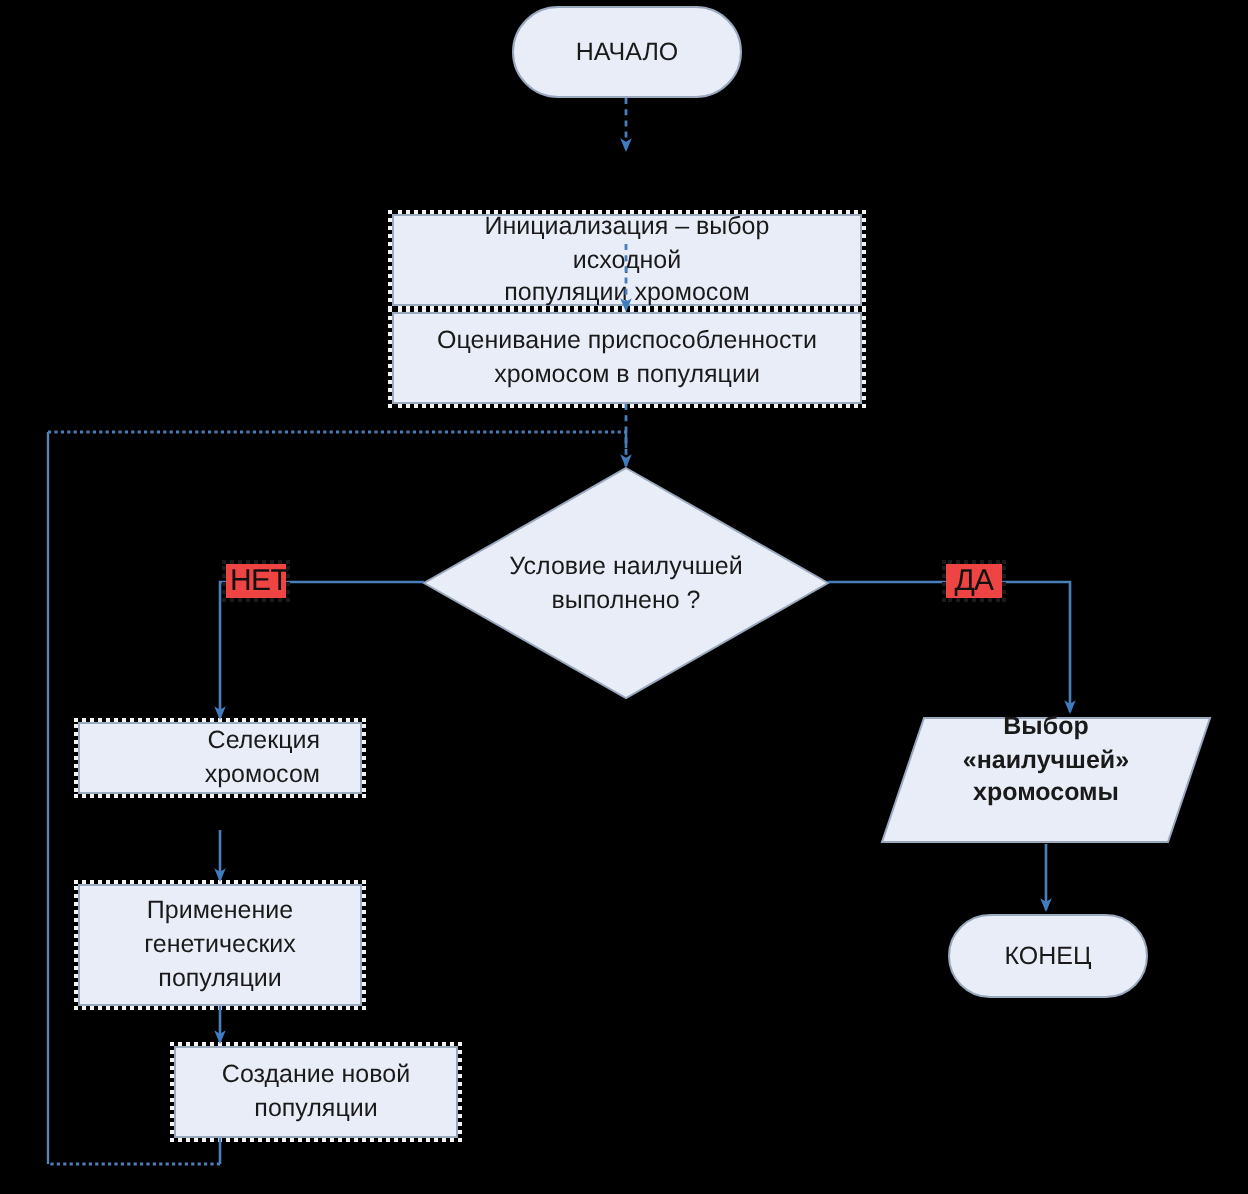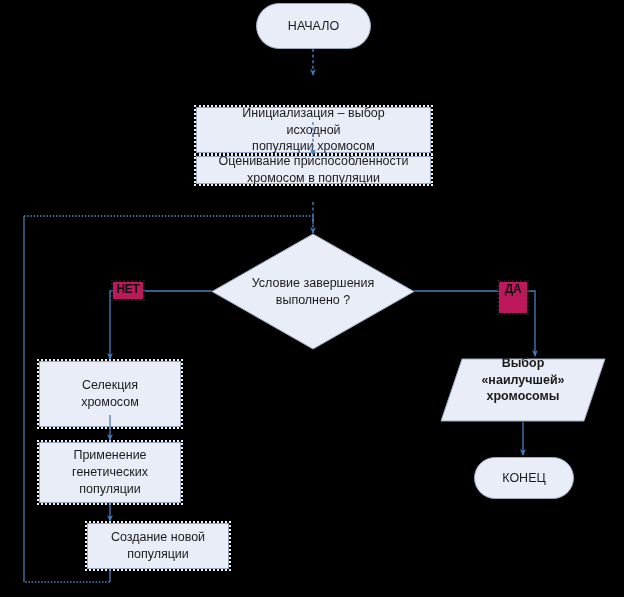--- a/index.html
+++ b/index.html
@@ -71,24 +71,24 @@
     left: 0;
     top: 0;
   }
   .parallelogram .node-text {
     position: relative;
     z-index: 2;
   }
   
   .branch-label {
     position: absolute;
-    background: #be185d;
+    background: #ef4444;
     color: #111111;
-    font-size: 12px;
-    font-weight: 700;
+    font-size: 15px;
+    font-weight: 400;
     letter-spacing: -0.3px;
     padding: 1px 2px;
     outline: 2px dotted #1a1a1a;
     outline-offset: 0px;
     box-sizing: border-box;
     z-index: 5;
     text-align: center;
     line-height: 1.1;
   }
   #connectors {
@@ -154,34 +154,34 @@
 
   <div class="node terminal" style="left:256px; top:3px; width:115px; height:46px;">
     <span class="node-text">НАЧАЛО</span>
   </div>
 
   <div class="node process selected" style="left:196px; top:76px; width:235px; height:46px;margin-top:31px;">
     <span class="node-text">Инициализация – выбор исходной
 популяции хромосом</span>
   </div>
 
-  <div class="node process selected" style="left:196px; top:156px; width:235px; height:28px;">
+  <div class="node process selected" style="left:196px; top:156px; width:235px; height:46px;">
     <span class="node-text">Оценивание приспособленности
 хромосом в популяции</span>
   </div>
 
   <div class="node decision" style="left:211px; top:233px; width:204px; height:117px;">
     <svg width="204" height="117">
       <polygon points="102,1 203,58.5 102,116 1,58.5" fill="#e8edf7" stroke="#9aa8bd" stroke-width="1"></polygon>
     </svg>
-    <span class="node-text">Условие завершения
+    <span class="node-text">Условие наилучшей
 выполнено ?</span>
   </div>
 
-  <div class="node process selected" style="left:39px; top:361px; width:142px; height:66px;">
+  <div class="node process selected" style="left:39px; top:361px; width:142px; height:36px;text-align:right;">
     <span class="node-text">Селекция
 хромосом</span>
   </div>
 
   <div class="node process selected" style="left:39px; top:442px; width:142px; height:61px;">
     <span class="node-text">Применение
 генетических
 популяции</span>
   </div>
 
@@ -200,17 +200,17 @@
   </div>
 
   <div class="node terminal" style="left:474px; top:457px; width:100px; height:42px;">
     <span class="node-text">КОНЕЦ</span>
   </div>
 
   <div class="branch-label" style="left:113px; top:282px; width:30px; height:17px;">
     <span>НЕТ</span>
   </div>
 
-  <div class="branch-label" style="left:499px; top:282px; width:28px; height:31px;">
+  <div class="branch-label" style="left:473px; top:282px; width:28px; height:17px;">
     <span>ДА</span>
   </div>
 
 </div>
 
 </body></html>

